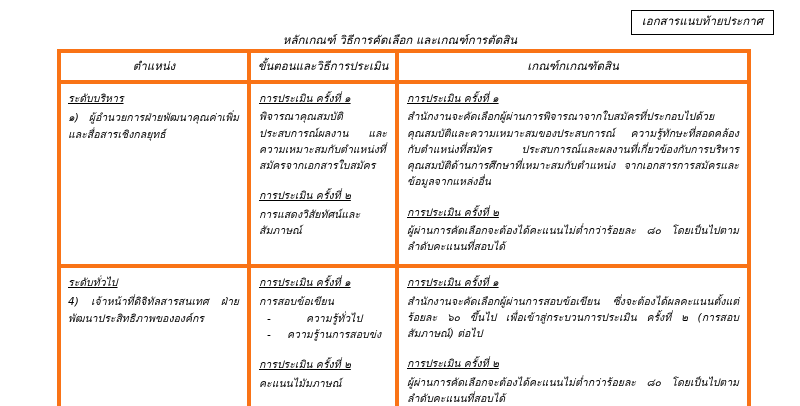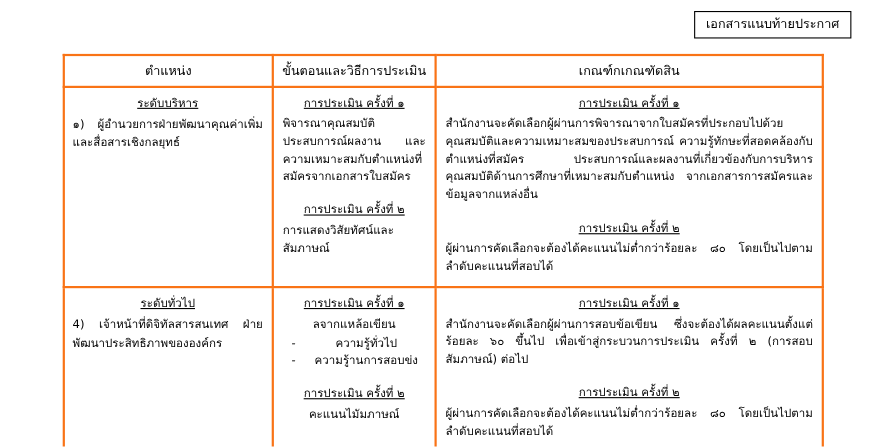--- a/index.html
+++ b/index.html
@@ -13,20 +13,21 @@
     font-family: "DejaVu Sans", sans-serif;
     color: #000000;
     position: relative;
     overflow: hidden;
   }
   .page {
     position: relative;
     width: 800px;
     height: 406px;
     box-sizing: border-box;
+    font-style: italic;
   }
   
   .attach-box {
     position: absolute;
     top: 10px;
     right: 26px;
     border: 1px solid #000;
     padding: 4px 10px 5px 10px;
     font-size: 11.5px;
     line-height: 1.2;
@@ -46,21 +47,21 @@
     position: absolute;
     top: 49px;
     left: 57px;
     width: 690px;
     border-collapse: collapse;
     table-layout: fixed;
     font-size: 10.5px;
   }
   table.criteria th,
   table.criteria td {
-    border: 2px solid #f97316;
+    border: 4px solid #f97316;
     vertical-align: top;
     padding: 0;
   }
   table.criteria thead th {
     text-align: center;
     font-weight: normal;
     font-size: 11.5px;
     padding: 4px 2px 5px 2px;
     height: 18px;
   }
@@ -71,21 +72,20 @@
   .cell {
     padding: 6px 8px 10px 8px;
     line-height: 1.55;
   }
   .cell.pos { padding-left: 7px; }
   .u {
     text-decoration: underline;
   }
   .blk {
     margin: 0;
-    text-align: center;
   }
   .blk + .blk {
     margin-top: 2px;
   }
   .gap {
     height: 14px;
   }
   .just {
     text-align: justify;
     text-justify: inter-word;
@@ -108,20 +108,21 @@
   }
   .row-pos { line-height: 1.6; }
 </style>
 </head>
 <body>
 
 <div class="page">
 
   <div class="attach-box">เอกสารแนบท้ายประกาศ</div>
 
+  <div class="doc-heading">หลักเกณฑ์ วิธีการคัดเลือก และเกณฑ์การตัดสิน</div>
 
   <table class="criteria">
     <colgroup>
       <col class="c1">
       <col class="c2">
       <col class="c3">
     </colgroup>
     <thead>
       <tr>
         <th>ตำแหน่ง</th>
@@ -161,21 +162,21 @@
       <tr>
         <td>
           <div class="cell pos row-pos">
             <div class="blk u">ระดับทั่วไป</div>
             <div class="blk just">4) เจ้าหน้าที่ดิจิทัลสารสนเทศ ฝ่ายพัฒนาประสิทธิภาพขององค์กร</div>
           </div>
         </td>
         <td>
           <div class="cell">
             <div class="blk u">การประเมิน ครั้งที่ ๑</div>
-            <div class="blk">ลจากแหล้อเขียน</div>
+            <div class="blk">การสอบข้อเขียน</div>
             <ul class="dash">
               <li>ความรู้ทั่วไป</li>
               <li>ความรู้านการสอบข่ง</li>
             </ul>
             <div class="gap"></div>
             <div class="blk u">การประเมิน ครั้งที่ ๒</div>
             <div class="blk">คะแนนไมัมภาษณ์</div>
           </div>
         </td>
         <td>

